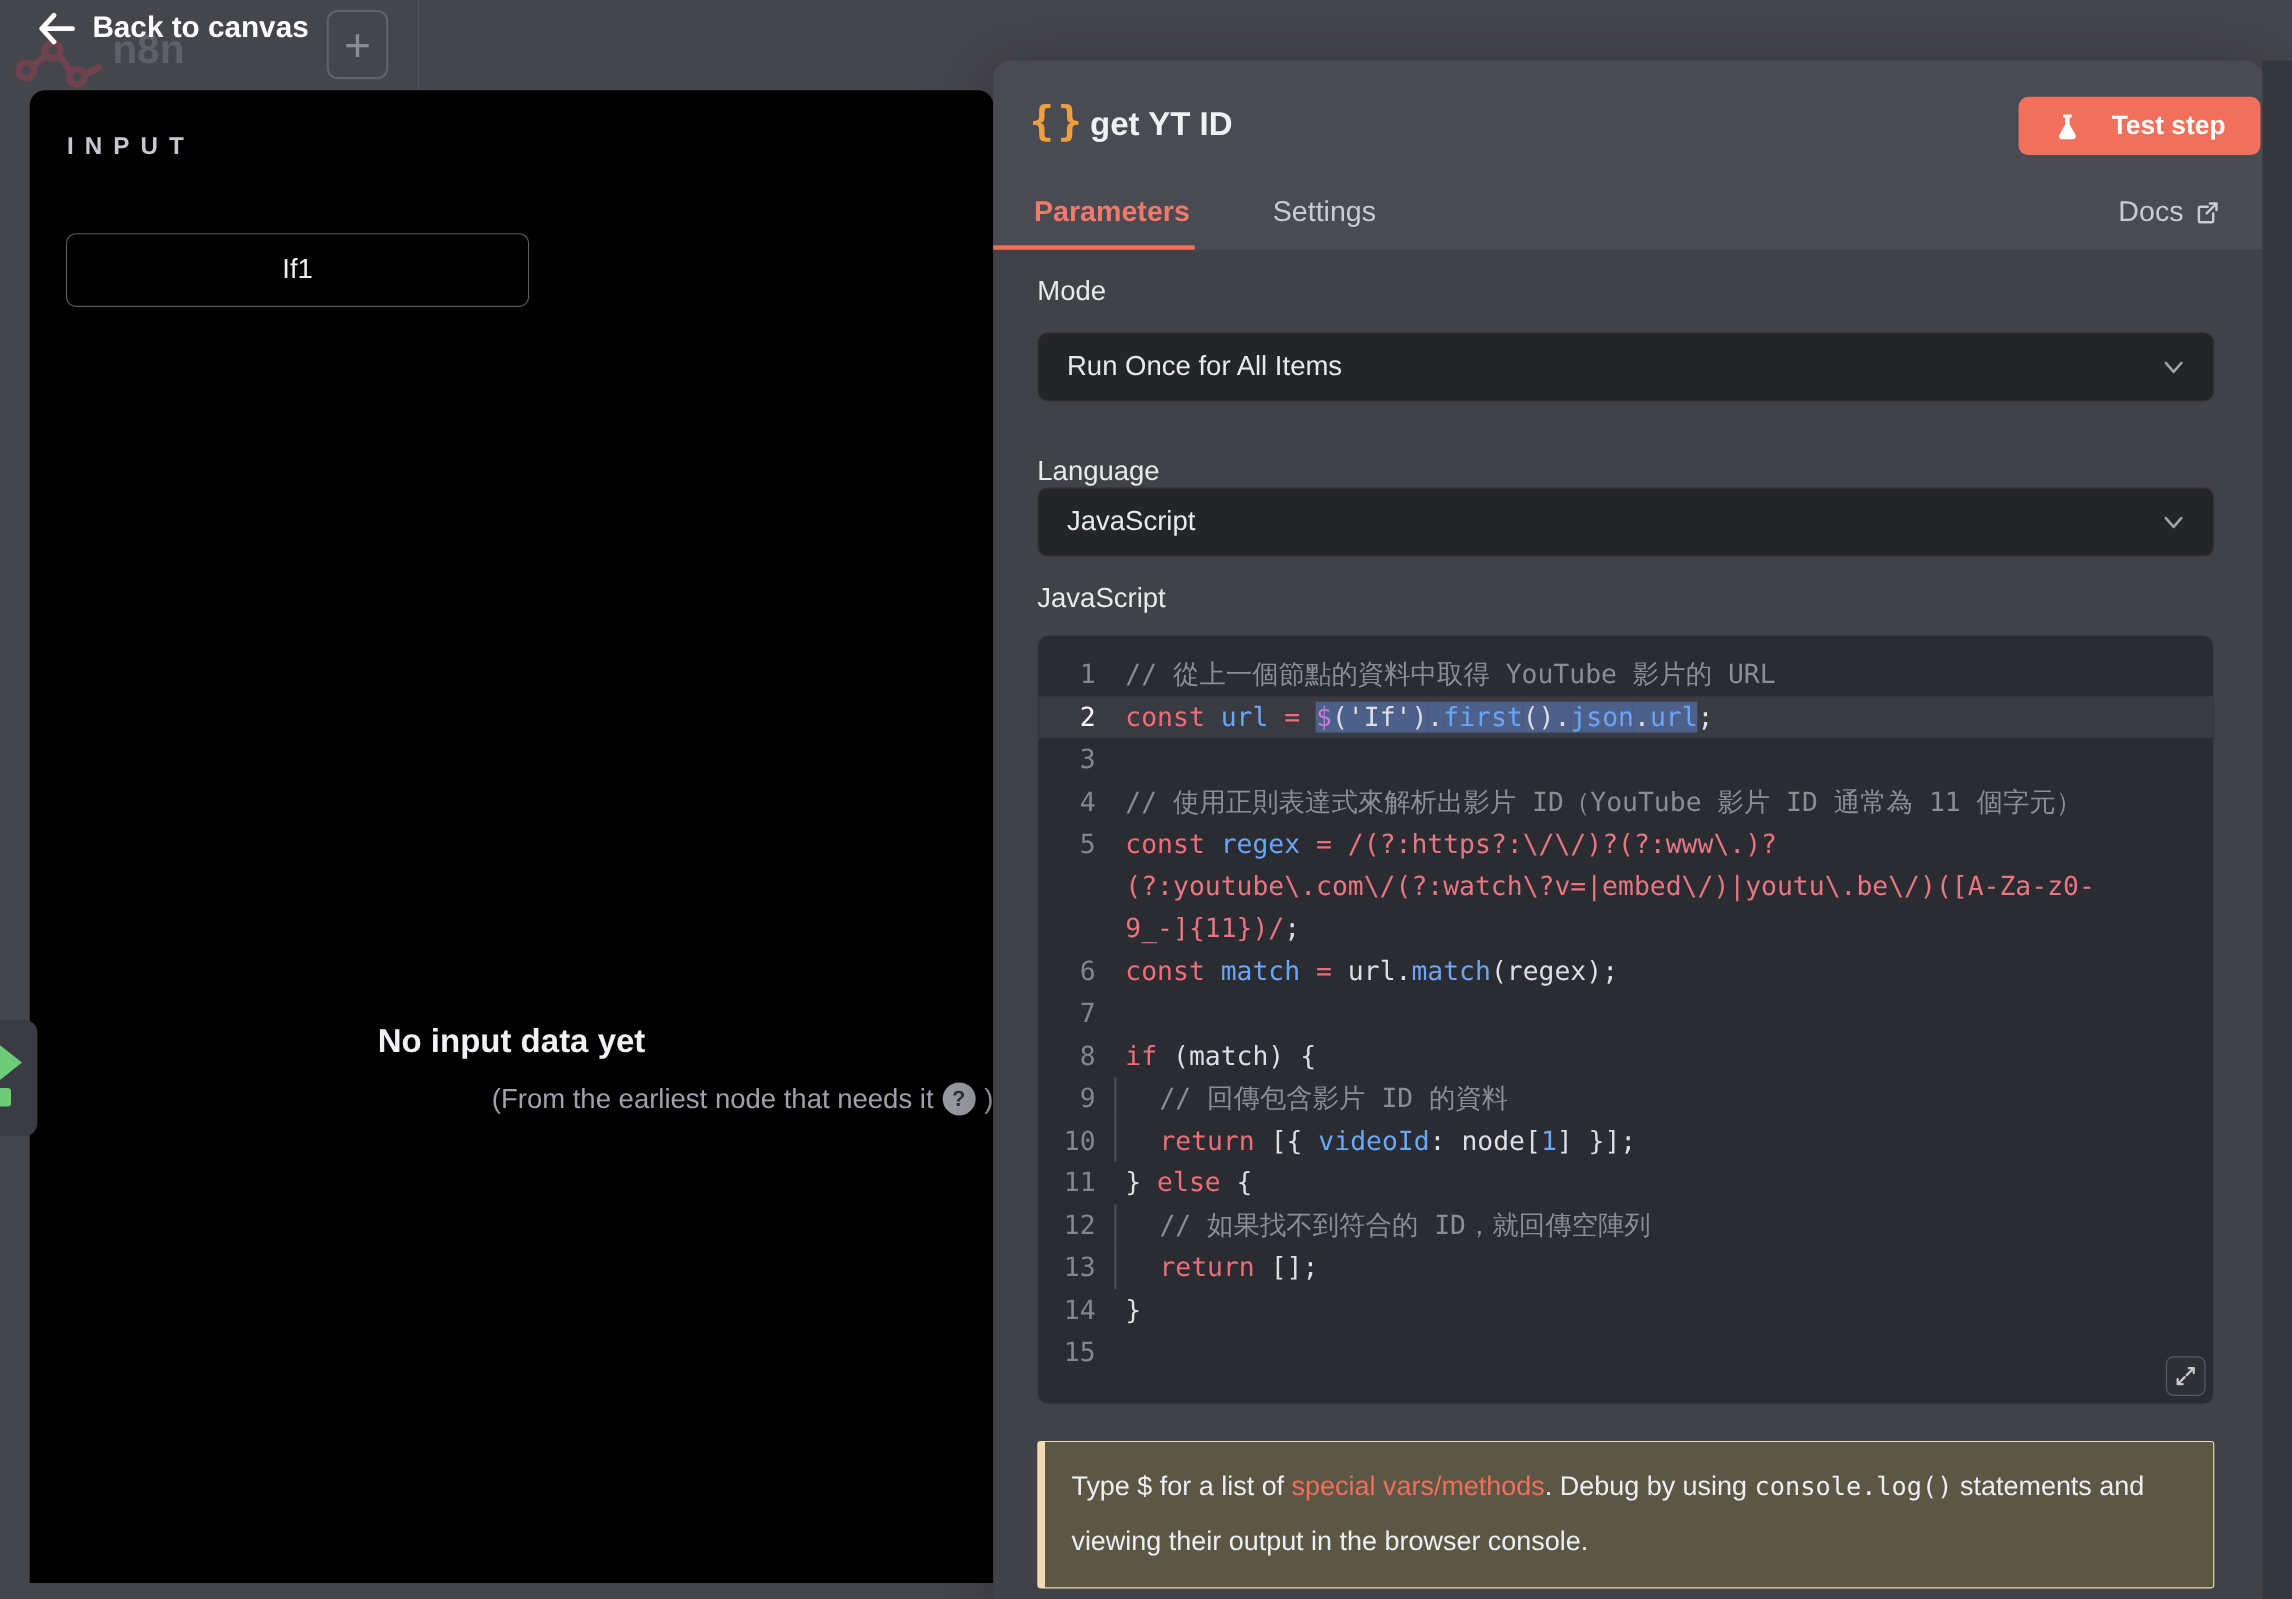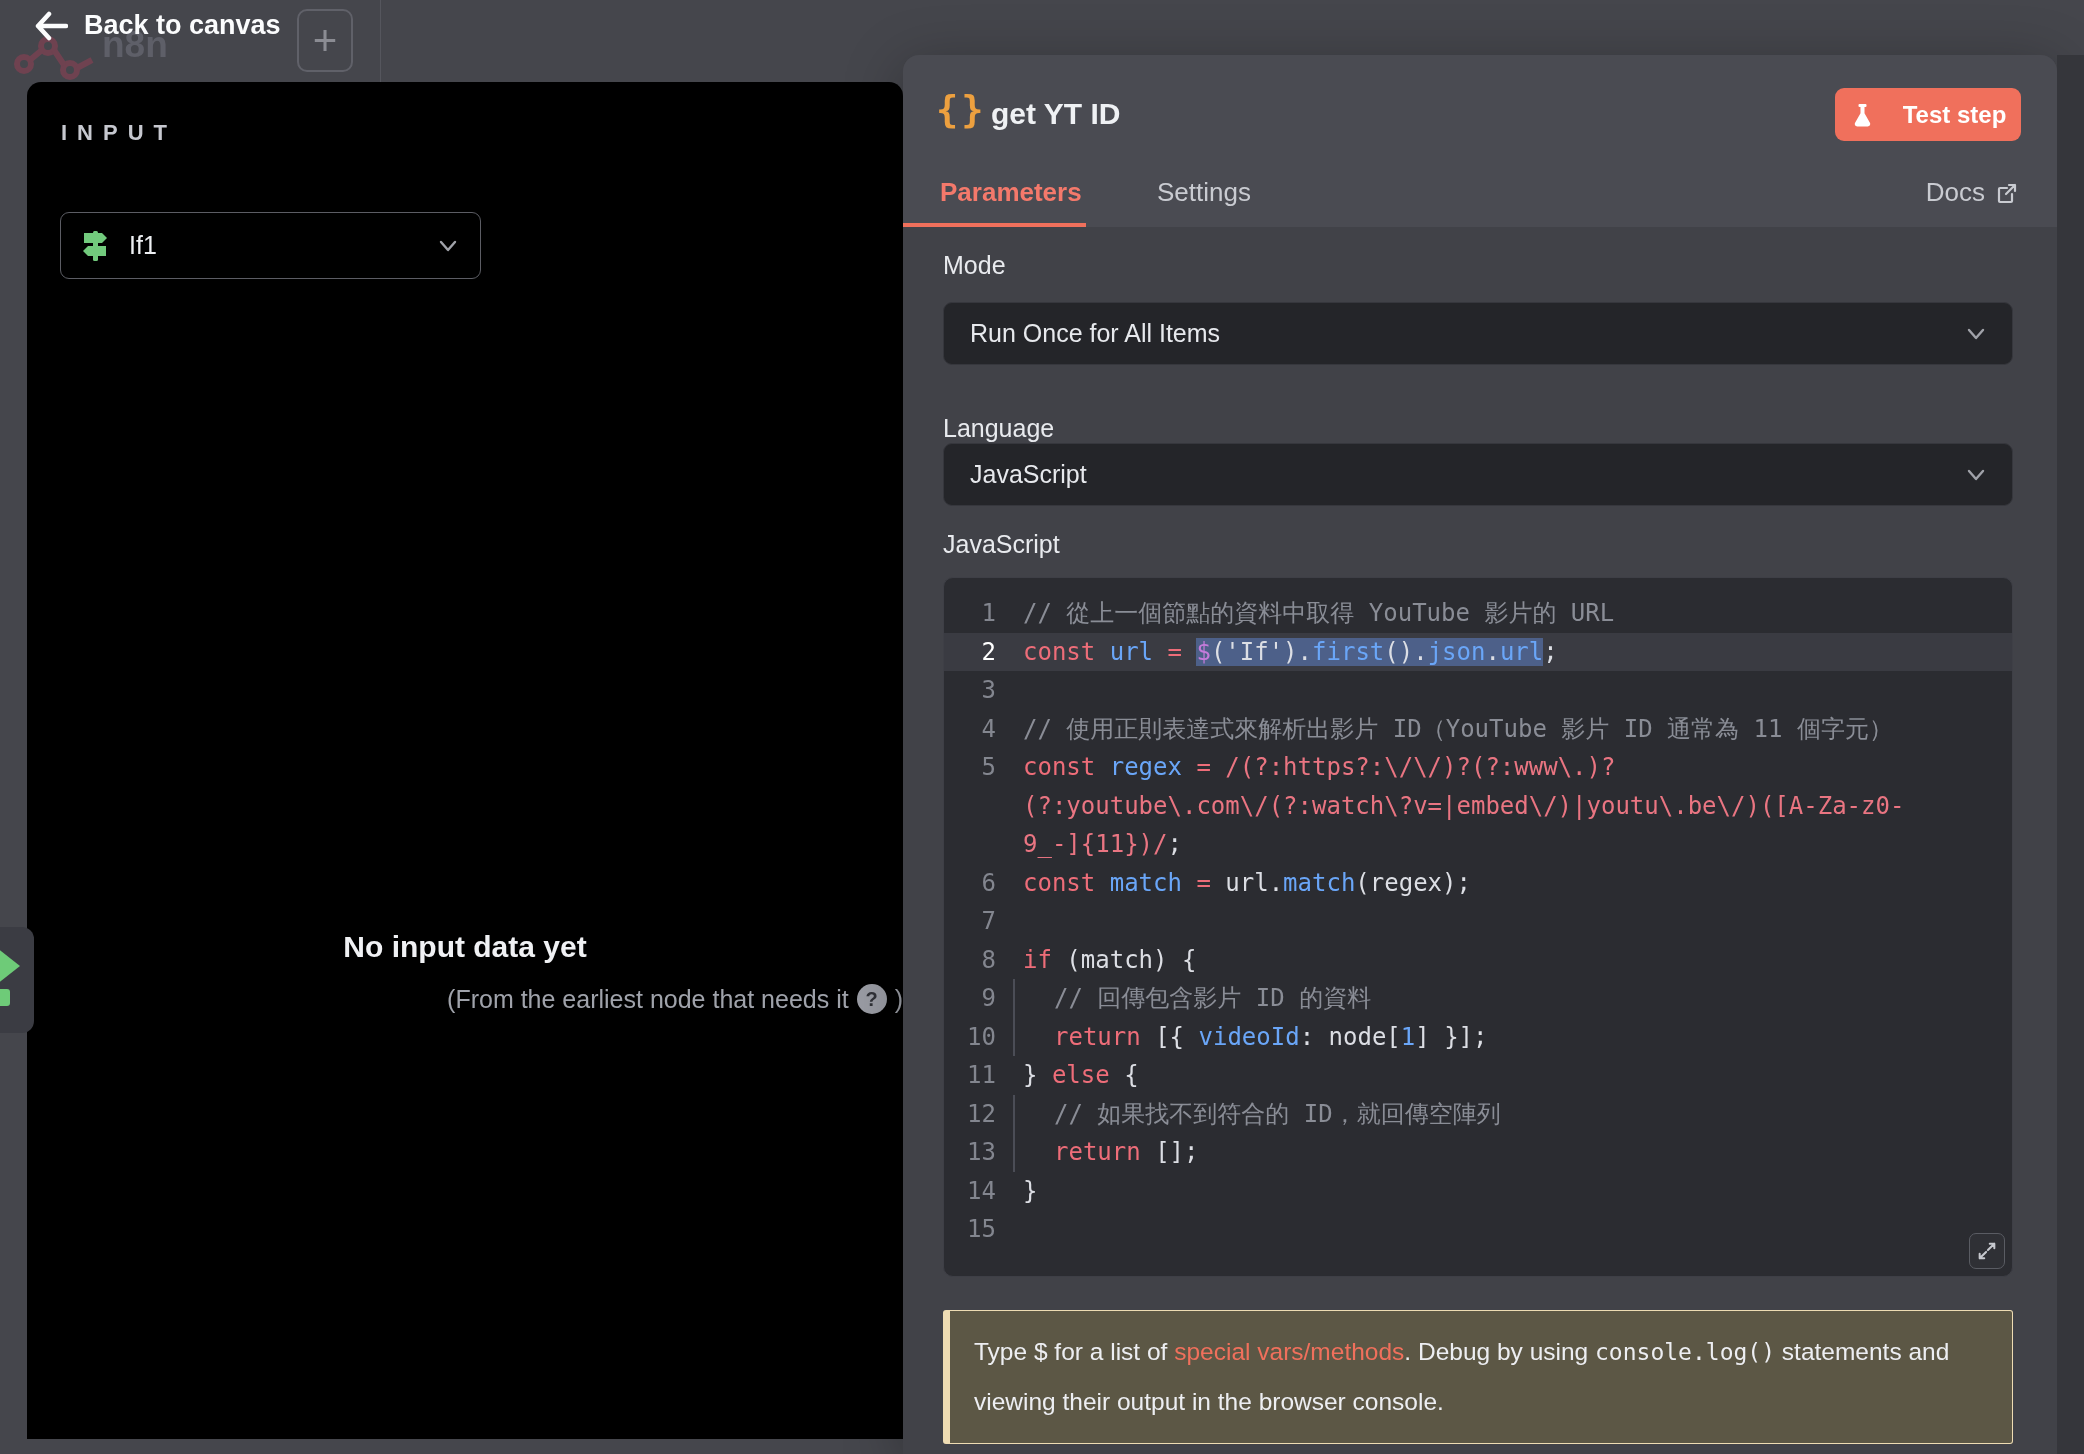--- a/index.html
+++ b/index.html
@@ -14,40 +14,40 @@
   .logo-text{position:absolute;left:102px;top:24px;font-size:37px;font-weight:700;color:#5e5f68;}
   .back-btn{position:absolute;left:34px;top:10px;display:flex;align-items:center;gap:16px;cursor:pointer;}
   .back-btn .lbl{font-size:27px;font-weight:700;color:#fbfcfd;}
   .add-btn{position:absolute;left:297px;top:9px;width:56px;height:63px;border:2px solid #606169;border-radius:10px;
     display:flex;align-items:center;justify-content:center;color:#8b8c93;font-size:42px;font-weight:400;box-sizing:border-box;}
 
   
   .input-panel{position:absolute;left:27px;top:82px;width:876px;height:1357px;background:#000000;border-radius:14px 14px 0 0;z-index:1;}
   .input-title{position:absolute;left:34px;top:38px;font-size:22px;font-weight:700;letter-spacing:10px;color:#c6c8cf;}
   .node-selector{position:absolute;left:33px;top:130px;width:421px;height:67px;border:1px solid #5c5d64;border-radius:9px;
-    box-sizing:border-box;display:flex;align-items:center;padding:0 18px;gap:18px;cursor:pointer;}
+    box-sizing:border-box;display:flex;align-items:center;padding:0 18px;gap:18px;cursor:pointer;flex-direction:column;}
   .node-selector .nm{font-size:25px;color:#eef0f3;flex:1;}
   .empty-state{position:absolute;left:0;right:0;top:848px;text-align:center;}
   .empty-title{font-size:30px;font-weight:700;color:#f0f1f4;}
   .exec-btn{display:inline-block;margin-top:56px;padding:0 34px;height:58px;line-height:54px;border:2px solid #e9eaee;border-radius:9px;
     font-size:25px;font-weight:700;color:#eef0f3;box-sizing:border-box;cursor:pointer;}
   .empty-caption{margin-top:20px;font-size:25px;color:#9fa2aa;display:flex;align-items:center;justify-content:flex-end;gap:8px;}
   .q-icon{display:inline-flex;width:30px;height:30px;border-radius:50%;background:#9b9da5;color:#313238;font-weight:700;font-size:20px;
     align-items:center;justify-content:center;}
 
   
   .in-handle{position:absolute;left:0;top:927px;width:34px;height:106px;background:#3b3c43;border-radius:0 12px 12px 0;z-index:2;overflow:hidden;cursor:pointer;}
 
   
   .ndv{position:absolute;left:903px;top:55px;width:1154px;height:1399px;background:#414248;border-radius:16px 16px 0 0;z-index:2;
     box-shadow:0 12px 60px rgba(0,0,0,.30);}
   .ndv-head{position:absolute;left:0;top:0;width:100%;height:172px;background:#4a4b52;border-radius:16px 16px 0 0;}
   .ndv-icon{position:absolute;left:33px;top:34px;font-size:37px;font-weight:600;color:#eda03f;letter-spacing:3px;}
   .ndv-title{position:absolute;left:88px;top:42px;font-size:30px;font-weight:600;color:#eff1f4;}
-  .test-btn{position:absolute;left:932px;top:33px;width:186px;height:53px;background:#f0705c;border-radius:9px;
+  .test-btn{position:absolute;left:932px;top:33px;width:220px;height:53px;background:#f0705c;border-radius:9px;
     display:flex;align-items:center;justify-content:center;gap:28px;color:#ffffff;font-size:24px;font-weight:600;cursor:pointer;}
   .tab{position:absolute;top:122px;font-size:26px;cursor:pointer;}
   .tab.param{left:37px;color:#f4796b;font-weight:600;}
   .tab.settings{left:254px;color:#c9cbd1;}
   .tab-underline{position:absolute;left:0;top:168px;width:183px;height:4px;background:#f0705c;}
   .docs-link{position:absolute;right:38px;top:122px;display:flex;align-items:center;gap:10px;color:#c9cbd1;font-size:26px;cursor:pointer;}
 
   .field-label{position:absolute;left:40px;font-size:25px;color:#e8eaee;}
   .dd{position:absolute;left:40px;width:1070px;height:63px;background:#242529;border:1px solid #36373d;border-radius:9px;
     box-sizing:border-box;display:flex;align-items:center;padding:0 26px;color:#e7e9ed;font-size:25px;cursor:pointer;}

